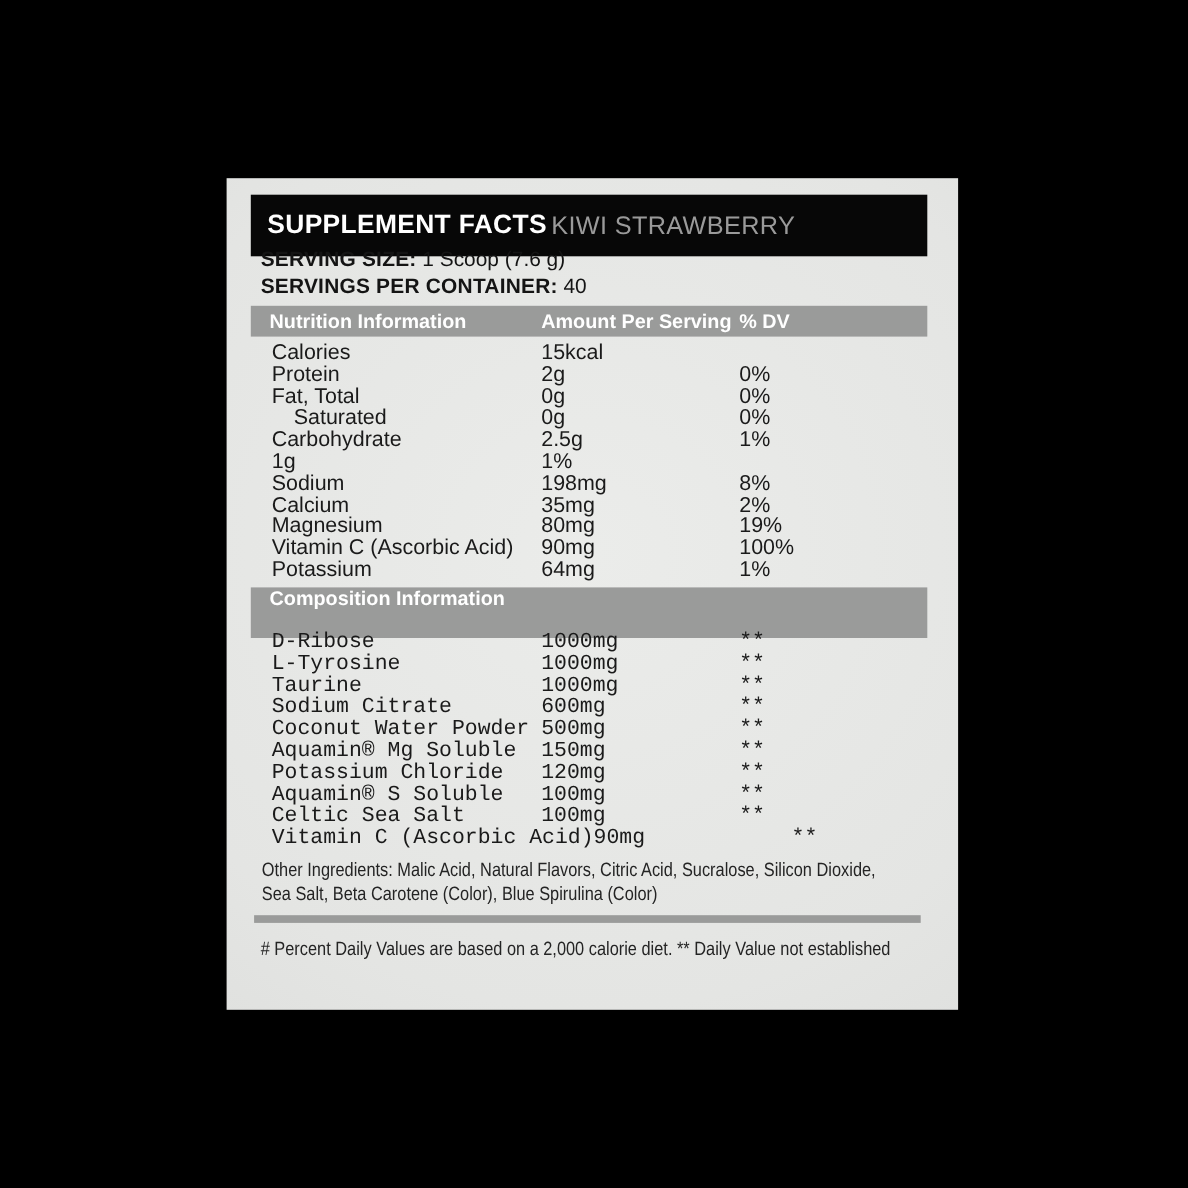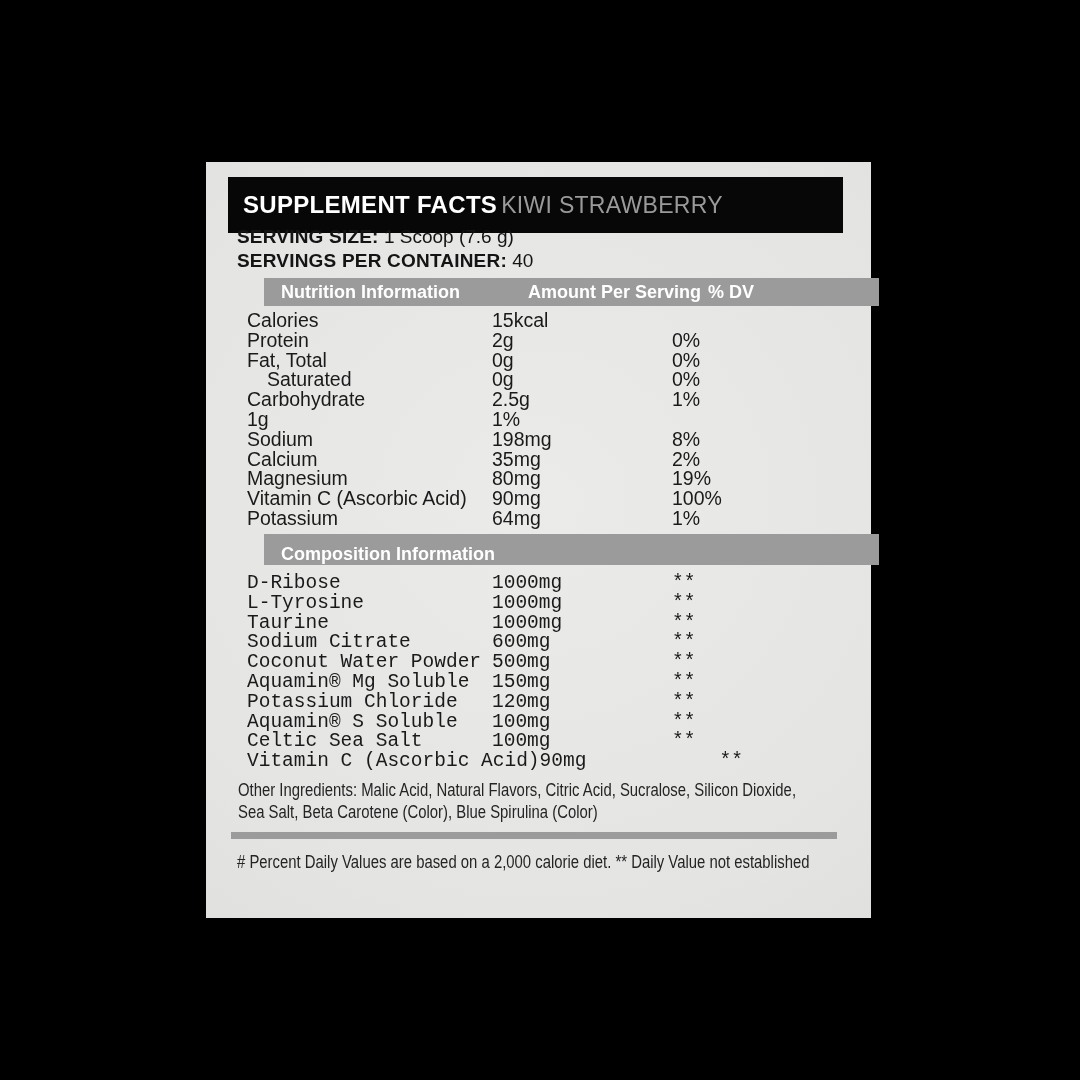--- a/index.html
+++ b/index.html
@@ -55,35 +55,34 @@
   .serving .b { font-weight: bold; letter-spacing: 0.2px; }
   .section-bar {
     position: absolute;
     left: 22px;
     width: 615px;
     background: #9a9b9a;
     color: #ffffff;
     font-weight: bold;
     font-size: 18px;
     box-sizing: border-box;
-    margin-left: 36px;
   }
   .nutri-bar {
     top: 116px;
     height: 28px;
     display: grid;
     grid-template-columns: 1fr 180px 161px;
     align-items: center;
     padding: 0 10px 0 17px;
   }
   .comp-bar {
     top: 372px;
-    height: 31px;
+    height: 46px;
     display: flex;
-    align-items: flex-end;
+    align-items: flex-start;
     padding: 0 10px 0 17px;
   }
   .table {
     position: absolute;
     left: 22px;
     width: 615px;
   }
   .nutrition-table { top: 149px; }
   .composition-table { top: 412px; font-family: Liberation Mono, monospace; }
   .row {

